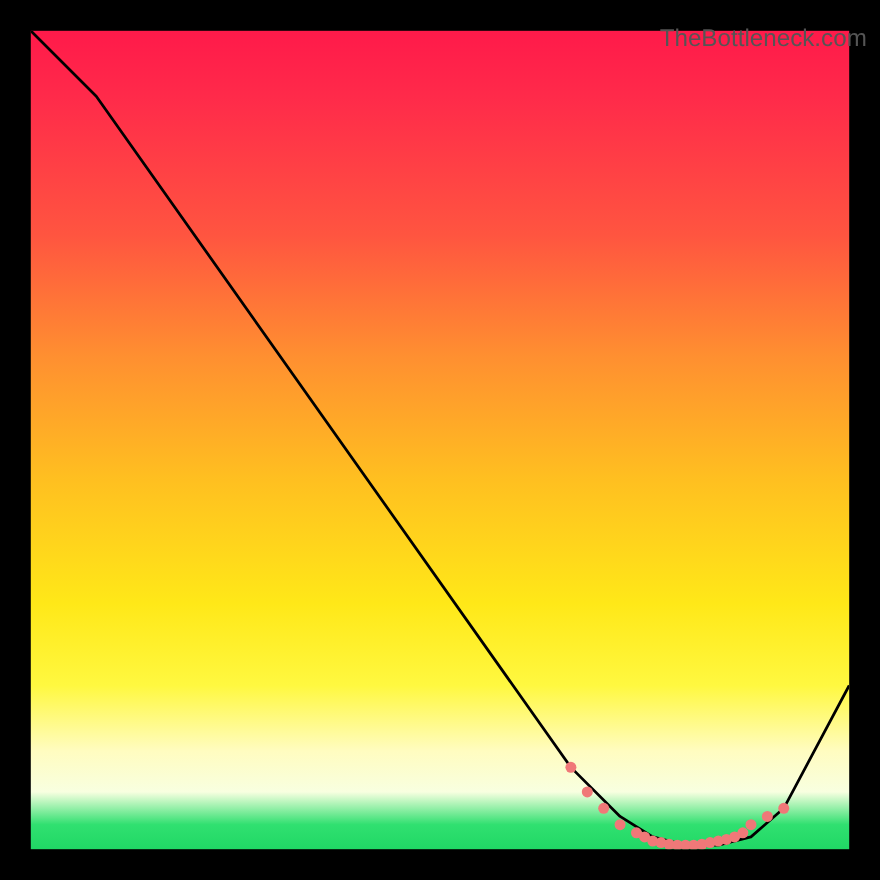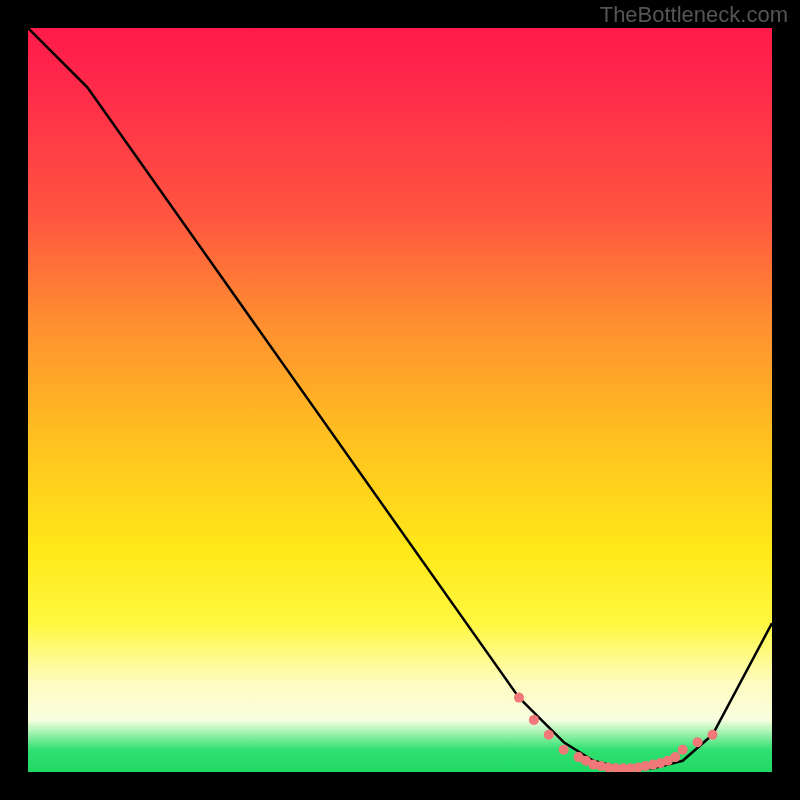--- a/index.html
+++ b/index.html
@@ -6,21 +6,21 @@
   body {
     width: 800px;
     height: 800px;
     background: #000;
     position: relative;
     font-family: Arial, sans-serif;
     overflow: hidden;
   }
   .attribution {
     position: absolute;
-    top: 2px;
+    top: 22px;
     right: 12px;
     color: #555;
     font-size: 22px;
     font-weight: 500;
     z-index: 10;
   }
   .plot-area {
     position: absolute;
     left: 28px;
     top: 28px;

